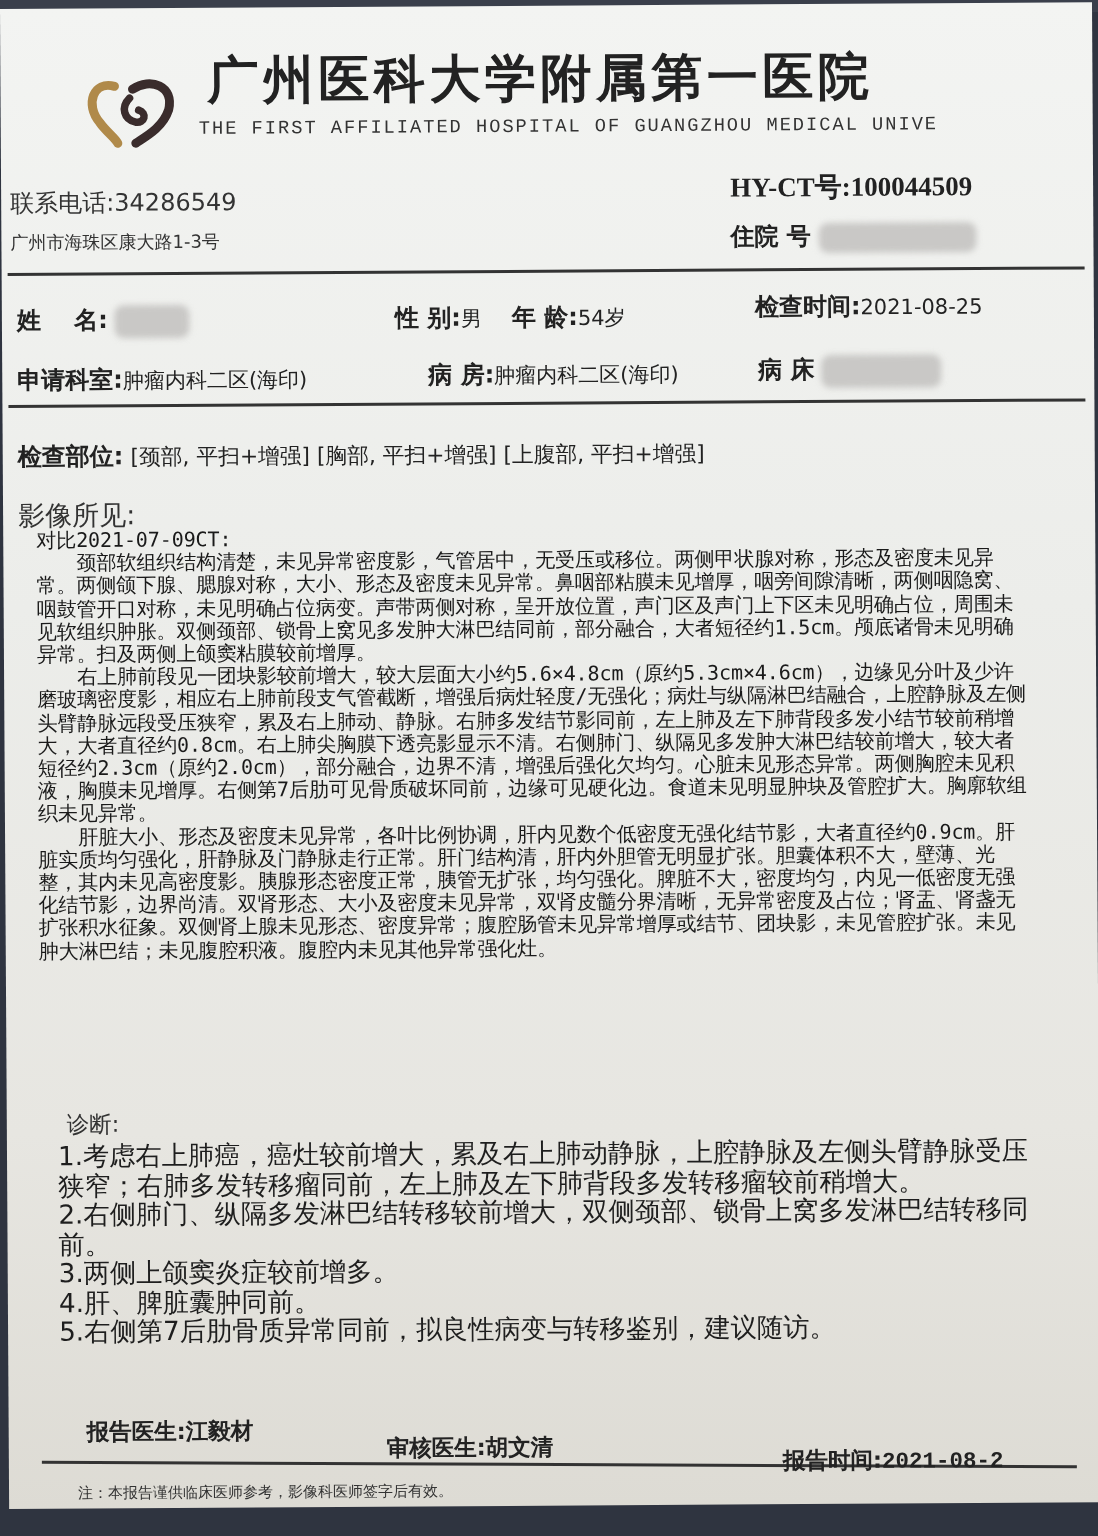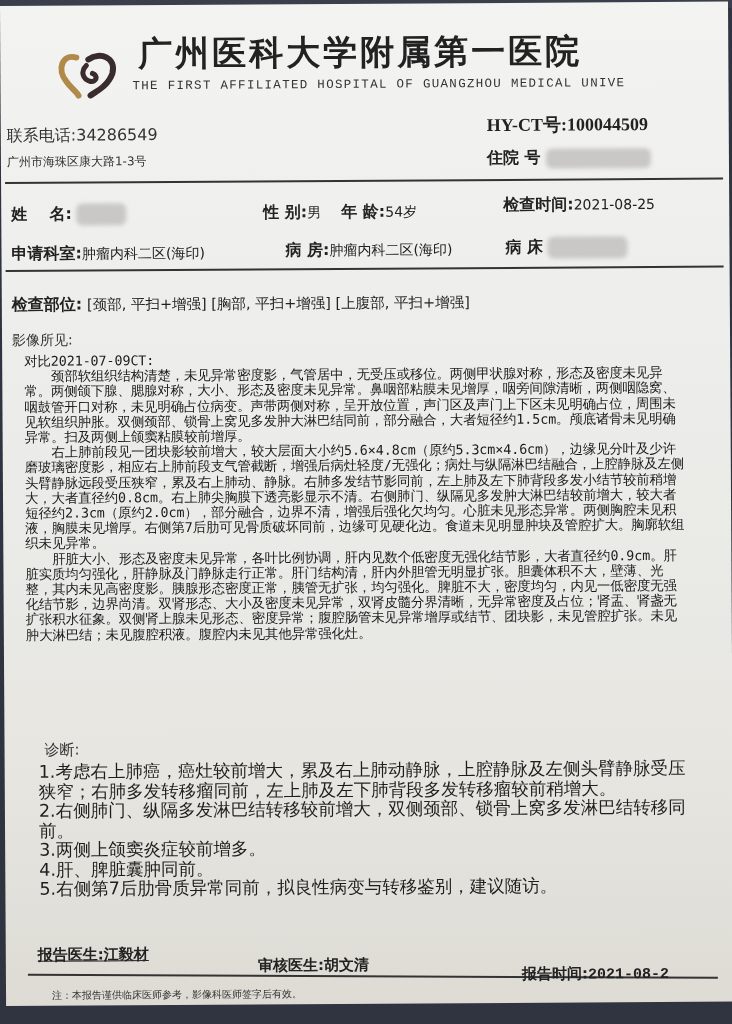--- a/index.html
+++ b/index.html
@@ -22,21 +22,21 @@
     .contact { position:absolute; left:6px; top:120px; font-size:16px; color:#333; }
     .address { position:absolute; left:6px; top:148px; font-size:12px; color:#333; }
     .rpt-title { position:absolute; left:268px; top:109px; font-size:20px; font-weight:bold; letter-spacing:2px; color:#222; }
     .rpt-no { position:absolute; left:486px; top:110px; font-size:18px; font-weight:bold; font-family:Liberation Serif, serif; color:#222;text-align:center; }
     .inpat { position:absolute; left:486px; top:145px; font-size:16px; font-weight:bold; color:#222; }
     .blur { display:inline-block; background:#c9c8c6; filter:blur(2px); border-radius:6px; vertical-align:middle; }
     .hr { position:absolute; left:4px; height:2px; background:#333; }
     .row { position:absolute; font-size:15px; white-space:nowrap; color:#222; }
     .lbl { font-weight:bold; font-size:16px; }
     .val { font-size:14px; }
-    .section-lbl { position:absolute; left:10px; font-size:14px; color:#333; }
+    .section-lbl { position:absolute; left:10px; font-size:18px; color:#333; }
     .findings {
       position:absolute; left:22px; top:348px; width:662px;
       font-size:13.4px; line-height:15.2px; color:#1a1a1a; letter-spacing:-0.1px;
       font-family:"DejaVu Sans Mono", "Liberation Mono", monospace;
     }
     .findings p { margin:0; text-indent:2em; }
     .findings .cmp { text-indent:0; }
     .diag-lbl { position:absolute; left:40px; top:735px; font-size:15px; color:#333; }
     .diag { position:absolute; left:34px; top:757px; width:656px; font-size:17.5px; line-height:19.5px; color:#1e1e1e; }
     .diag div { margin:0; }
@@ -117,21 +117,21 @@
 
   <div class="diag-lbl">诊断:</div>
   <div class="diag">
     <div>1.考虑右上肺癌，癌灶较前增大，累及右上肺动静脉，上腔静脉及左侧头臂静脉受压狭窄；右肺多发转移瘤同前，左上肺及左下肺背段多发转移瘤较前稍增大。</div>
     <div>2.右侧肺门、纵隔多发淋巴结转移较前增大，双侧颈部、锁骨上窝多发淋巴结转移同前。</div>
     <div>3.两侧上颌窦炎症较前增多。</div>
     <div>4.肝、脾脏囊肿同前。</div>
     <div>5.右侧第7后肋骨质异常同前，拟良性病变与转移鉴别，建议随访。</div>
   </div>
 
-  <div class="sig" style="left:32px;top:940px;text-decoration:underline;">
+  <div class="sig" style="left:52px;top:940px;">
     <span>报告医生:</span><span>江毅材</span>
   </div>
   <div class="sig" style="left:252px;top:952px;">
     <span>审核医生:</span><span>胡文清</span>
   </div>
   <div class="hr" style="top:968px;left:22px;width:690px;transform:rotate(0.6deg);transform-origin:0 0;"></div>
   <div class="sig" style="left:516px;top:962px;">
     <span>报告时间:</span><span style="font-family:'Liberation Mono', monospace;margin-top:17px;">2021-08-2</span>
   </div>
 

